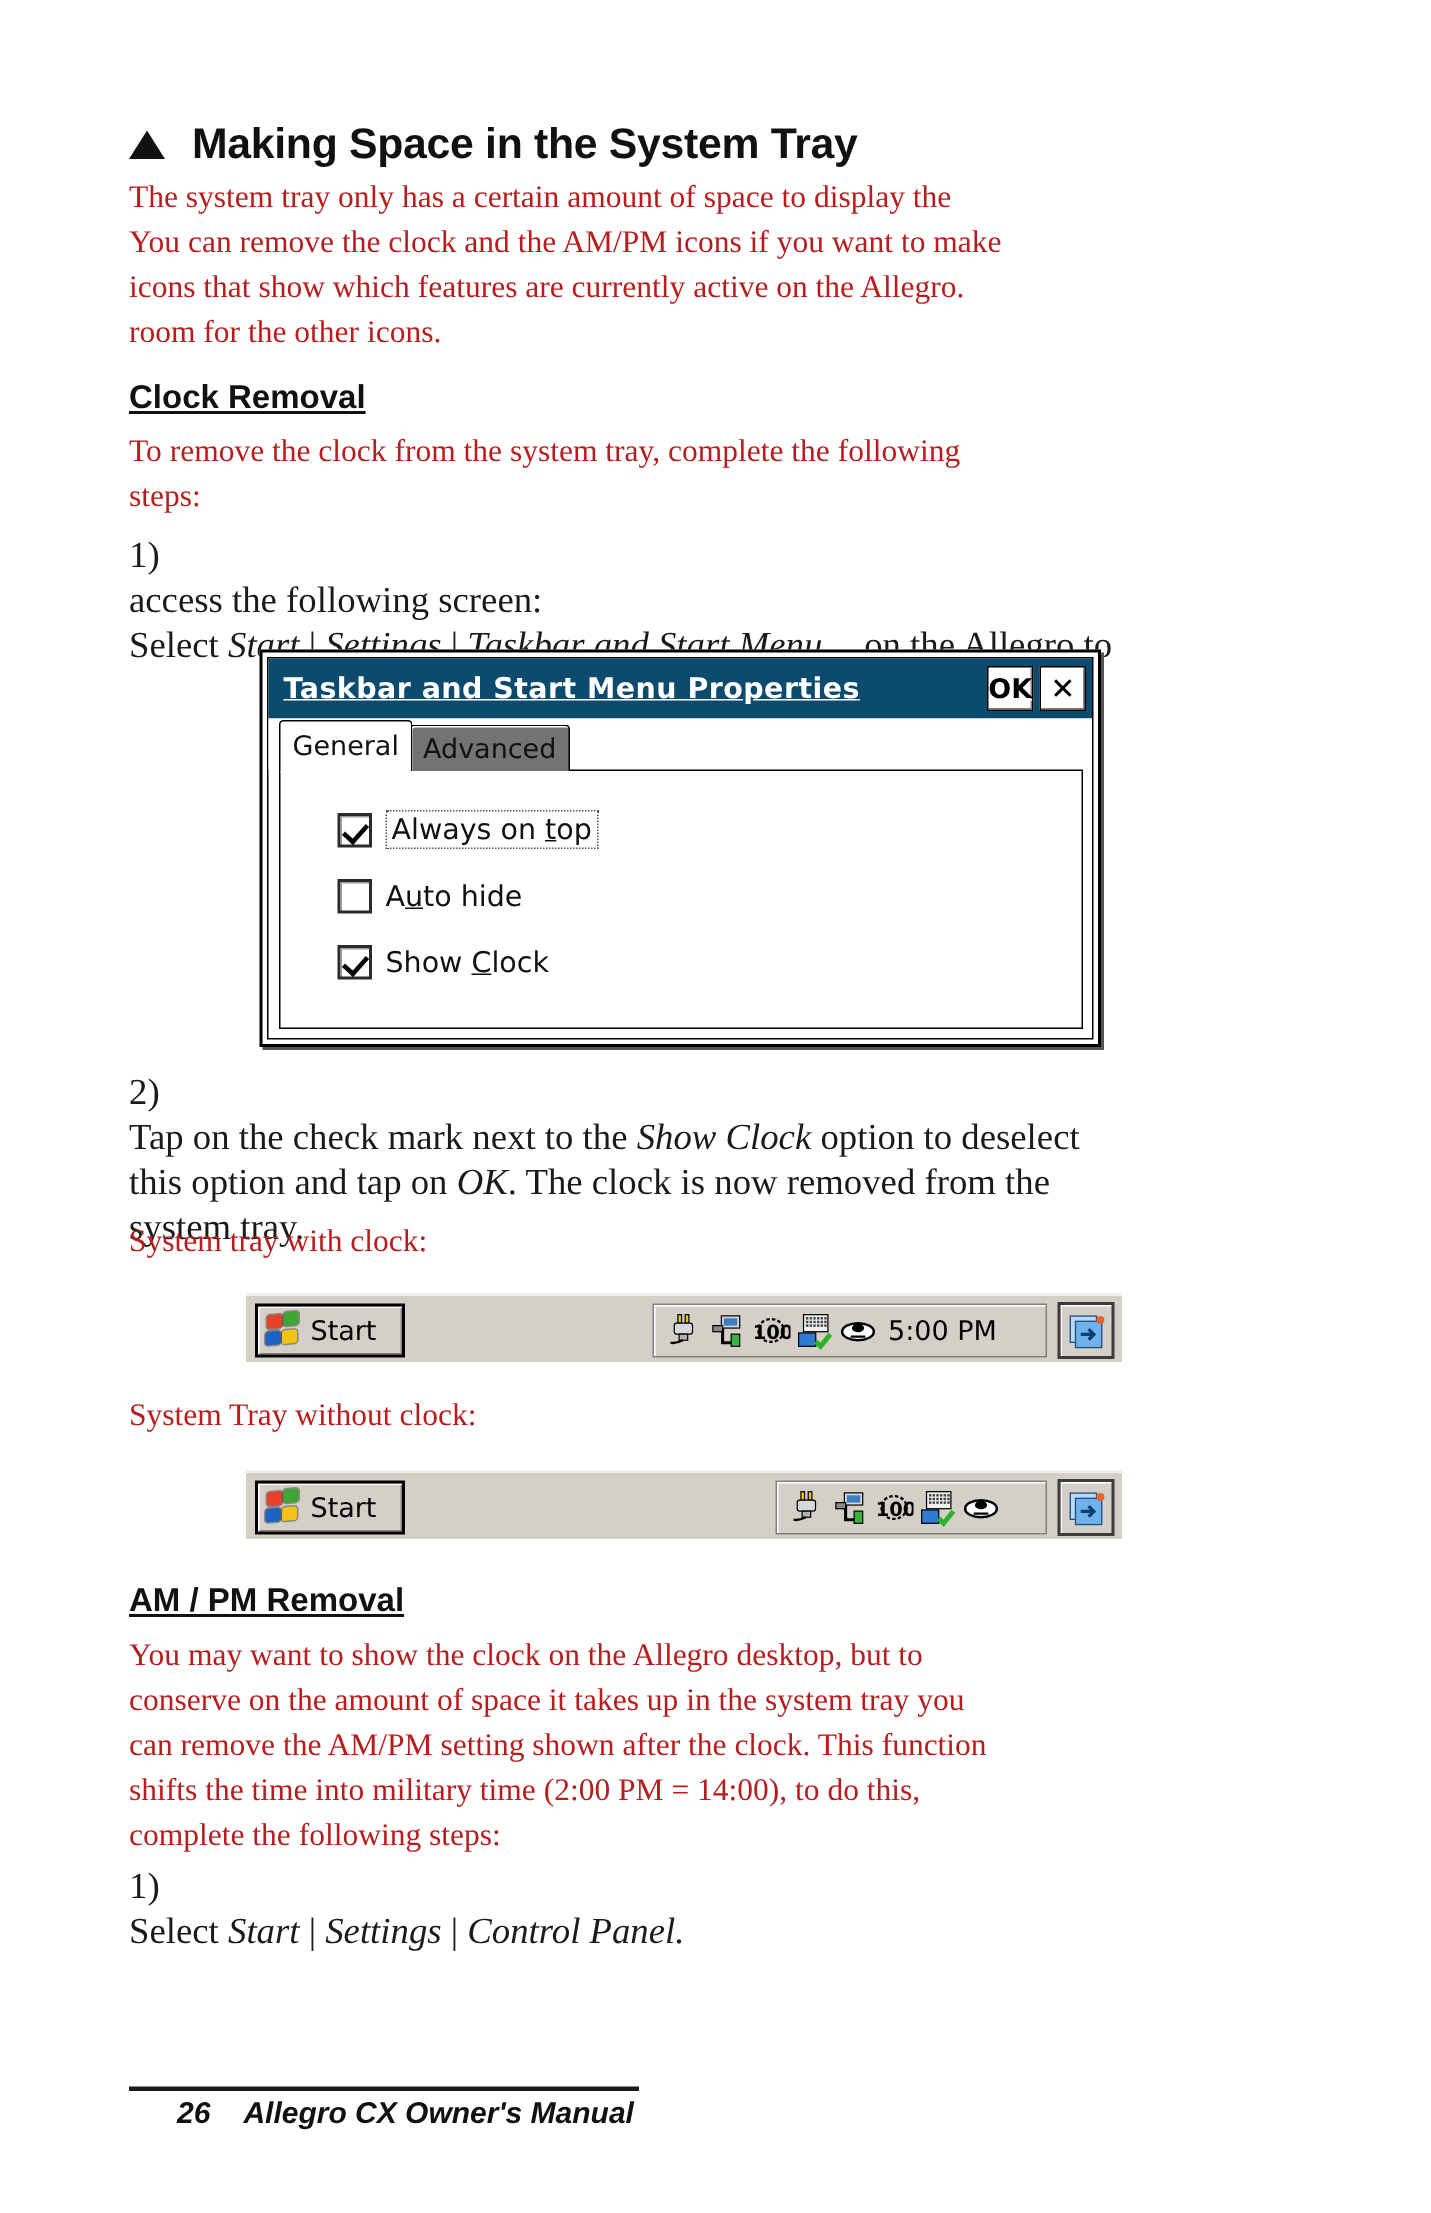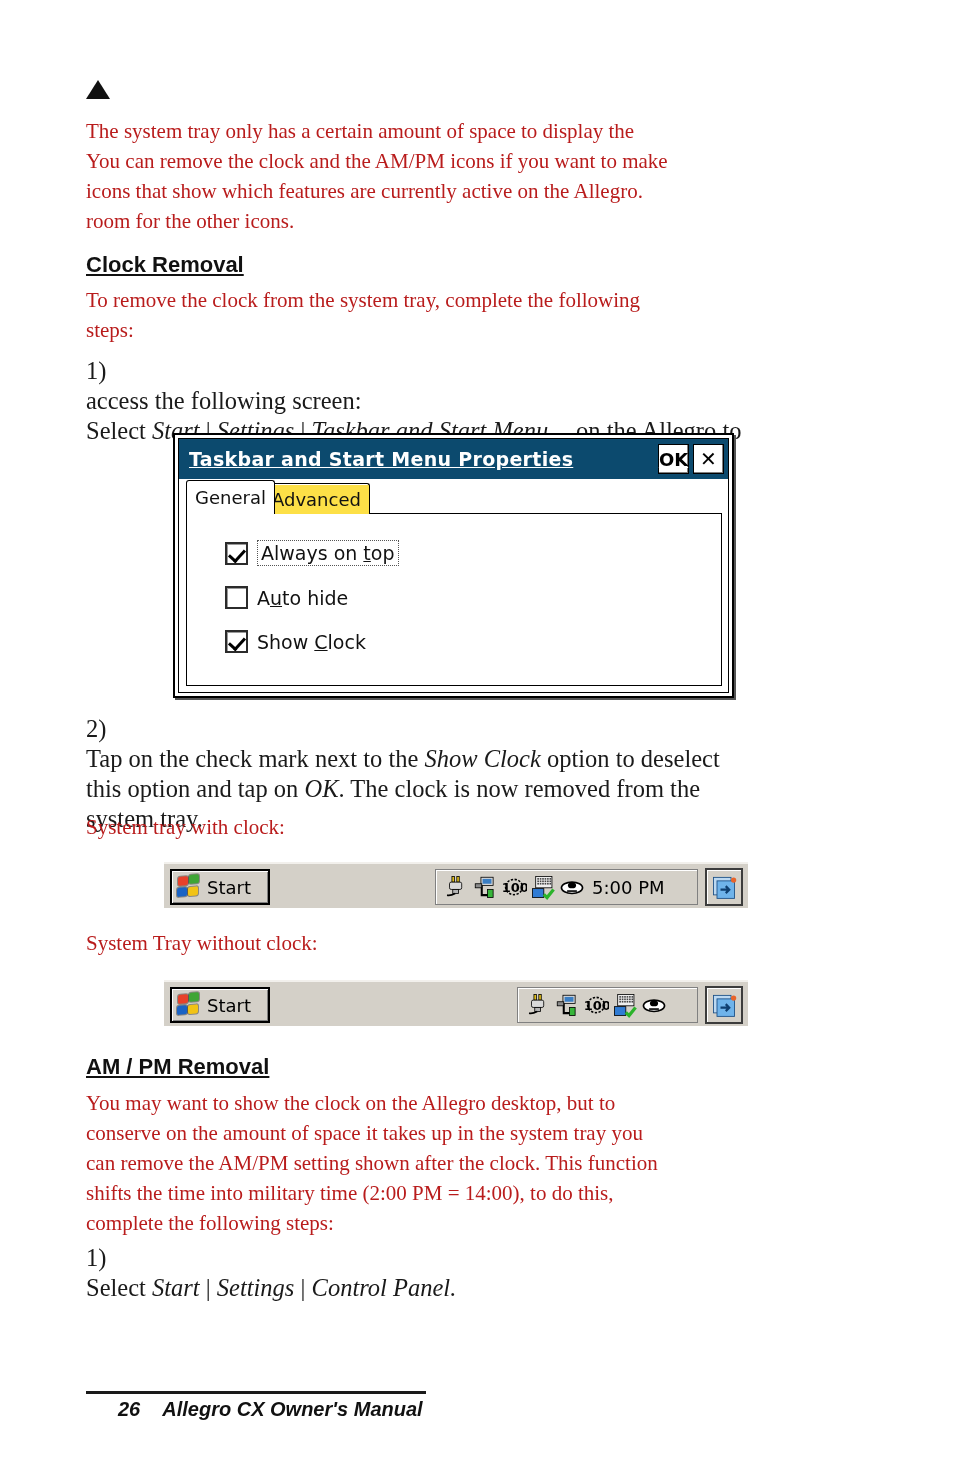--- a/index.html
+++ b/index.html
@@ -90,21 +90,21 @@
     border:1px solid #000;
     border-bottom:none;
     background:#fff;
     box-shadow:inset 1px 1px 0 #fff;
     font-size:18px; color:#111;
     display:flex; align-items:center; justify-content:center;
     padding:0 8px; box-sizing:border-box;
     border-radius:3px 3px 0 0;
   }
   .tab.active { left:7px; top:1px; height:34px; z-index:3; background:#fff; }
-  .tab.inactive { left:84px; top:4px; z-index:2; background:#fde047; }
+  .tab.inactive { left:94px; top:4px; z-index:2; background:#737373; }
 
   .tabpanel {
     position:absolute; left:7px; top:74px; right:6px; bottom:6px;
     border:1px solid #000; border-top:1px solid #000;
     background:#fff; box-sizing:border-box;
   }
   .tabpanel::before{
     content:""; position:absolute; left:0; top:-1px; width:88px; height:2px; background:#fff;
   }
 
@@ -188,20 +188,21 @@
   }
   .footer .pg { margin-right:22px; }
 </style>
 </head>
 <body>
 
 <div class="page">
 
   <div class="h1-row">
     <div class="tri"></div>
+    <div class="h1">Making Space in the System Tray</div>
   </div>
 
   <div class="para" style="top:116px;">
     <span class="ln">The system tray only has a certain amount of space to display the</span>
     <span class="ln">You can remove the clock and the AM/PM icons if you want to make</span>
     <span class="ln">icons that show which features are currently active on the Allegro.</span>
     <span class="ln">room for the other icons.</span>
   </div>
 
   <div class="h2" style="top:252px;">Clock Removal</div>

